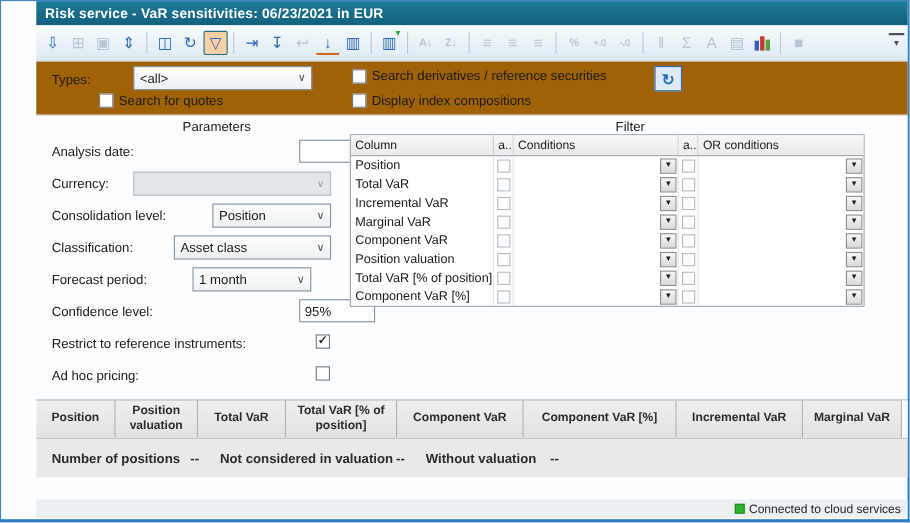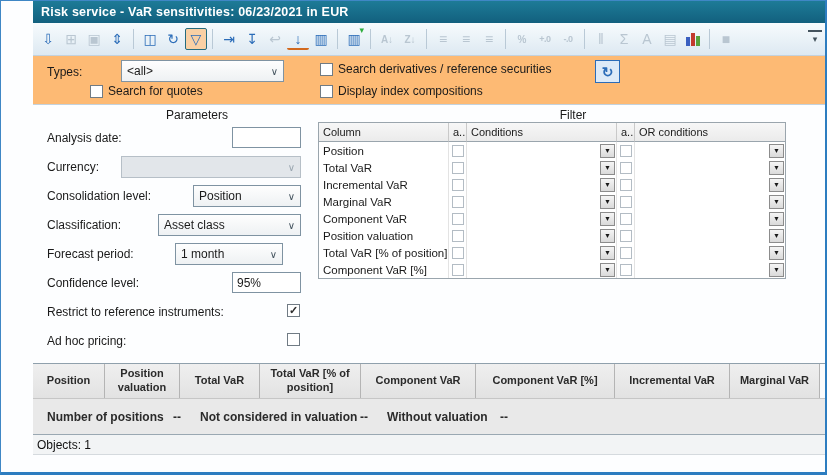--- a/index.html
+++ b/index.html
@@ -19,34 +19,34 @@
   .tbi.dis { color:#b9c6d1; }
   .tbi.active { background:#f9d0a4; border:1px solid #256b7e; color:#2b6cb8; }
   .tbi.txt { font-size:10px; font-weight:bold; }
   .tbi.txt2 { font-size:9px; font-weight:bold; letter-spacing:-0.5px; }
   .tbi.u-or { border-bottom:2px solid #d2691e; height:20px; margin-top:2px; }
   .tbi.green-mark { position:relative; }
   .tbi.green-mark::after { content:"▾"; position:absolute; top:-3px; right:1px; font-size:9px; color:#2fae3e; }
   .tb-sep { width:1px; height:20px; background:#b9c9d6; margin:0 4px; flex:none; }
   .tb-overflow { position:absolute; right:3px; top:7px; width:14px; height:18px; font-size:9px; color:#44535e; text-align:center; border-top:2px solid #44535e; line-height:14px; }
   
-  .search-panel { height:49px; background:#fdba74; border-bottom:1px solid #c3d2de; position:relative; flex:none; font-size:12px; color:#1a1a1a; }
+  .search-panel { height:49px; background:#a16207; border-bottom:1px solid #c3d2de; position:relative; flex:none; font-size:12px; color:#1a1a1a; }
   .lbl { position:absolute; white-space:nowrap; }
   .combo { position:absolute; height:22px; background:linear-gradient(#fefefe,#eef1f3); border:1px solid #7f93a2; display:flex; align-items:center; padding:0 5px; font-size:12px; color:#1a1a1a; }
   .combo .chev { margin-left:auto; color:#44535e; font-size:10px; padding-left:4px; }
   .combo.disabled { background:#e2e6ea; border-color:#b6bfc7; color:#8a949c; }
   .combo.disabled .chev { color:#9aa6b0; }
   .cb-row { position:absolute; display:flex; align-items:center; gap:5px; white-space:nowrap; }
   .cb { width:13px; height:13px; background:#fff; border:1px solid #707b84; display:inline-flex; align-items:center; justify-content:center; font-size:11px; font-weight:bold; color:#2d2d2d; line-height:1; flex:none; }
   .cb-s { width:12px; height:12px; border-color:#b3bcc4; }
   .refresh-btn { position:absolute; width:25px; height:23px; background:#ddeaf7; border:1px solid #2b6cb8; display:flex; align-items:center; justify-content:center; font-size:14px; font-weight:bold; color:#2b6cb8; padding:0; }
   
   .main { height:258px; position:relative; background:#fdfeff; flex:none; font-size:12px; color:#1a1a1a; }
   .sec-title { position:absolute; top:3px; text-align:center; font-size:12px; color:#1a1a1a;margin-left:22px; }
-  .tinput { position:absolute; height:21px; border:1px solid #7f93a2; font:12px "Liberation Sans", sans-serif; padding:0 4px; background:#fff; color:#1a1a1a; }
+  .tinput { position:absolute; height:21px; border:1px solid #7f93a2; font:12px "Liberation Sans", sans-serif; padding:0 4px; background:#fff; color:#1a1a1a;margin-left:40px; }
   .pcb { position:absolute; }
   
   .ftable { position:absolute; left:285px; top:17px; display:grid; grid-template-columns:130px 18px 150px 18px 150px; grid-template-rows:19px repeat(8,17px); border:1px solid #9aa5ad; background:#fff; }
   .fh { background:linear-gradient(#f7f7f7,#ebebeb); border-bottom:1px solid #9aa5ad; border-right:1px solid #c9c9c9; font-size:11px; padding:3px 0 0 4px; color:#1a1a1a; }
   .fh:nth-child(5n) { border-right:none; }
   .fc { border-right:1px solid #e3e3e3; font-size:11.5px; padding-left:4px; display:flex; align-items:center; position:relative; color:#1a1a1a; white-space:nowrap; overflow:hidden; }
   .fc-cb { justify-content:center; padding:0; }
   .fc:nth-child(5n+1) { border-right:1px solid #e3e3e3; }
   .ftable > .fc:nth-of-type(5n) { border-right:none; }
   .dd { position:absolute; right:1px; top:50%; transform:translateY(-50%); width:15px; height:14px; background:linear-gradient(#f5f5f5,#dadada); border:1px solid #8c8c8c; font-size:7px; display:flex; align-items:center; justify-content:center; color:#1a1a1a; }
@@ -326,22 +326,19 @@
 
   <div class="summary">
     <span style="left:14px;">Number of positions</span>
     <span style="left:140px;">--</span>
     <span style="left:167px;">Not considered in valuation</span>
     <span style="left:327px;">--</span>
     <span style="left:354px;">Without valuation</span>
     <span style="left:467px;">--</span>
   </div>
 
-  <div class="objects">
-    <span>Objects: 1</span>
-  </div>
 
   <div class="statusbar">
     <span class="green-dot"></span>
     <span>Connected to cloud services</span>
   </div>
 
 </div>
 
 </body></html>

